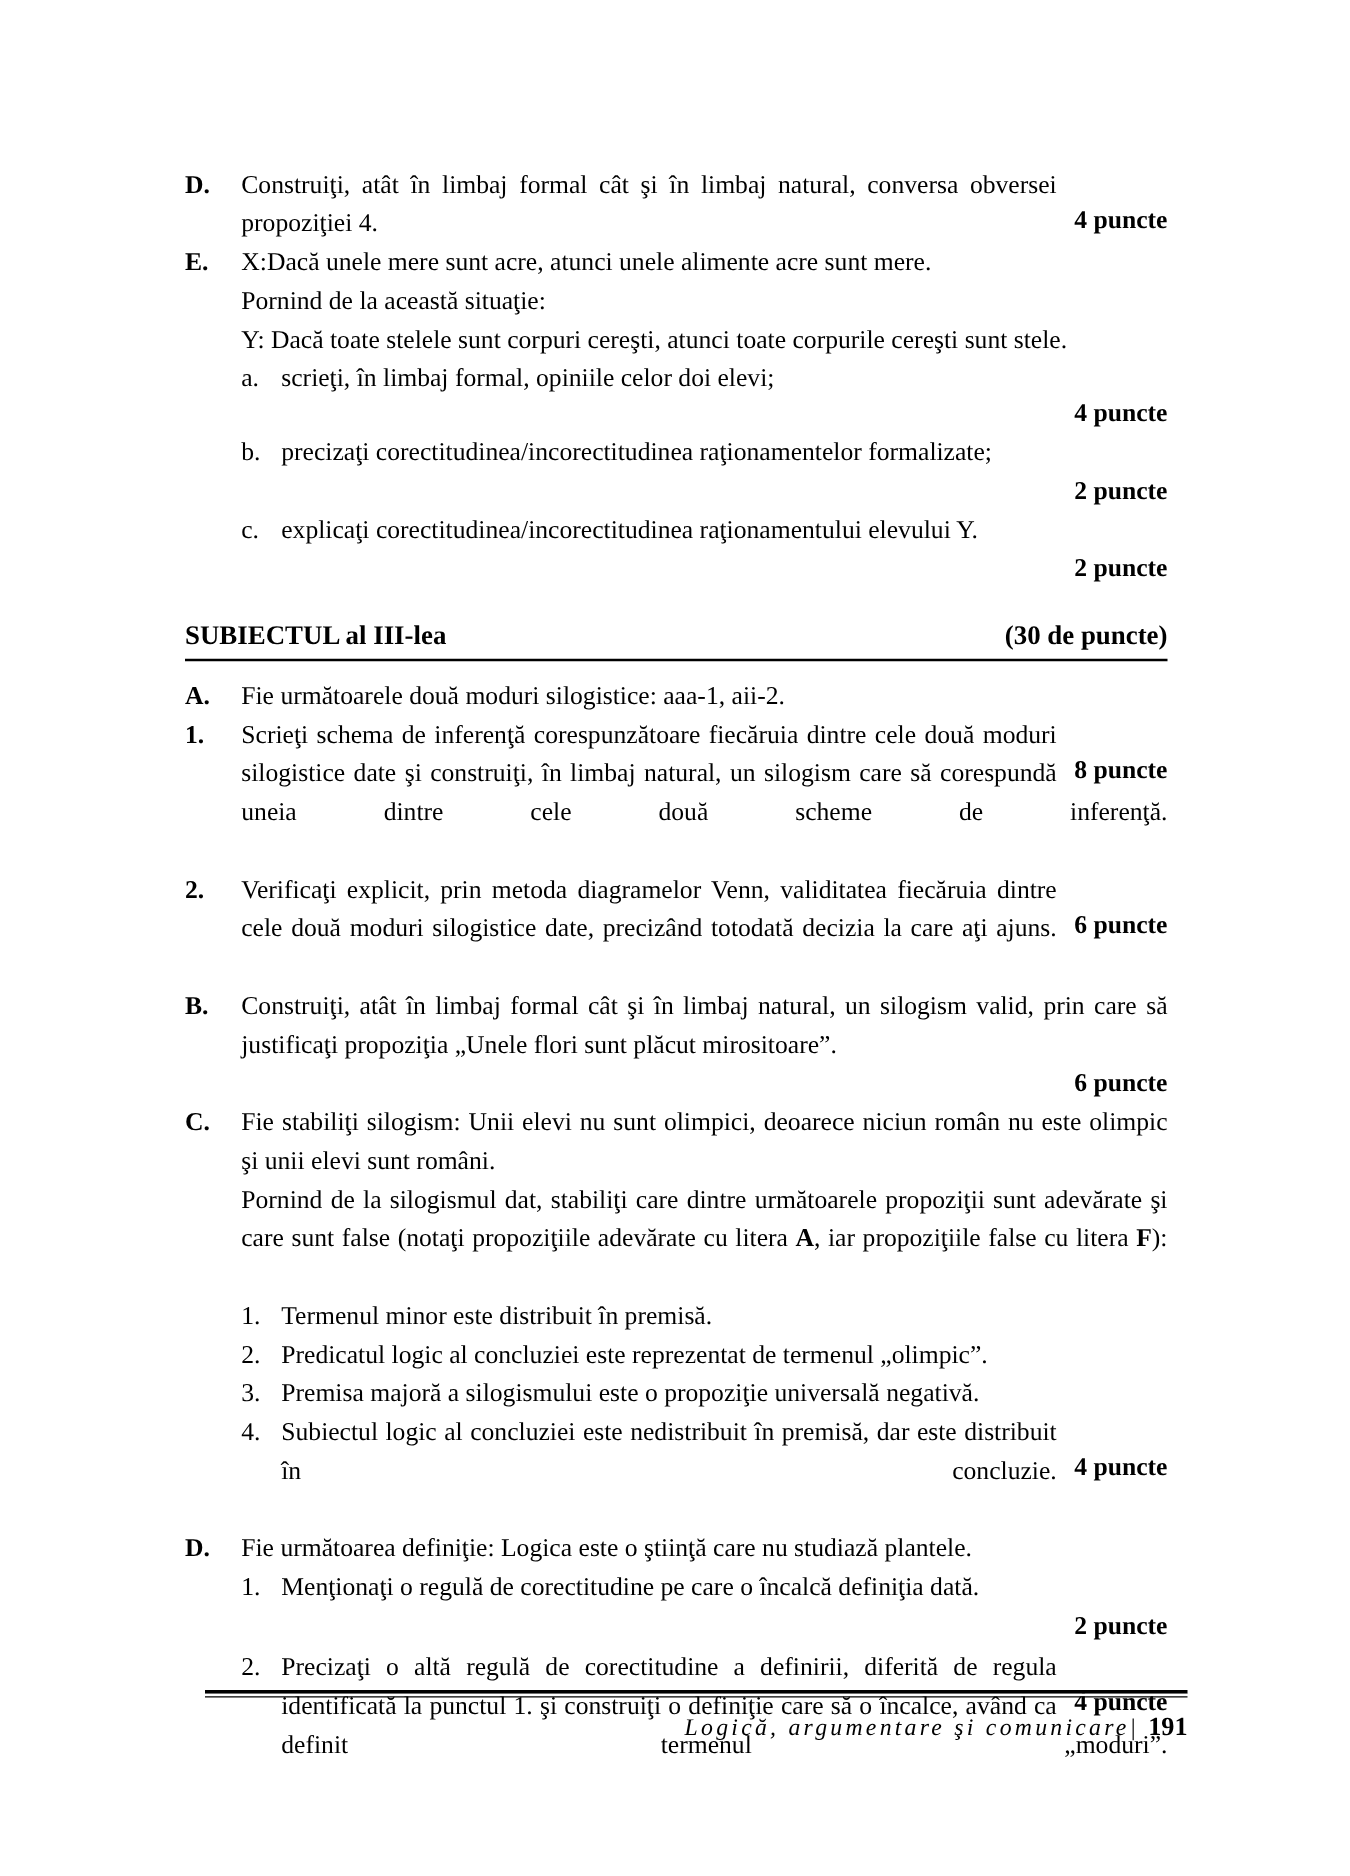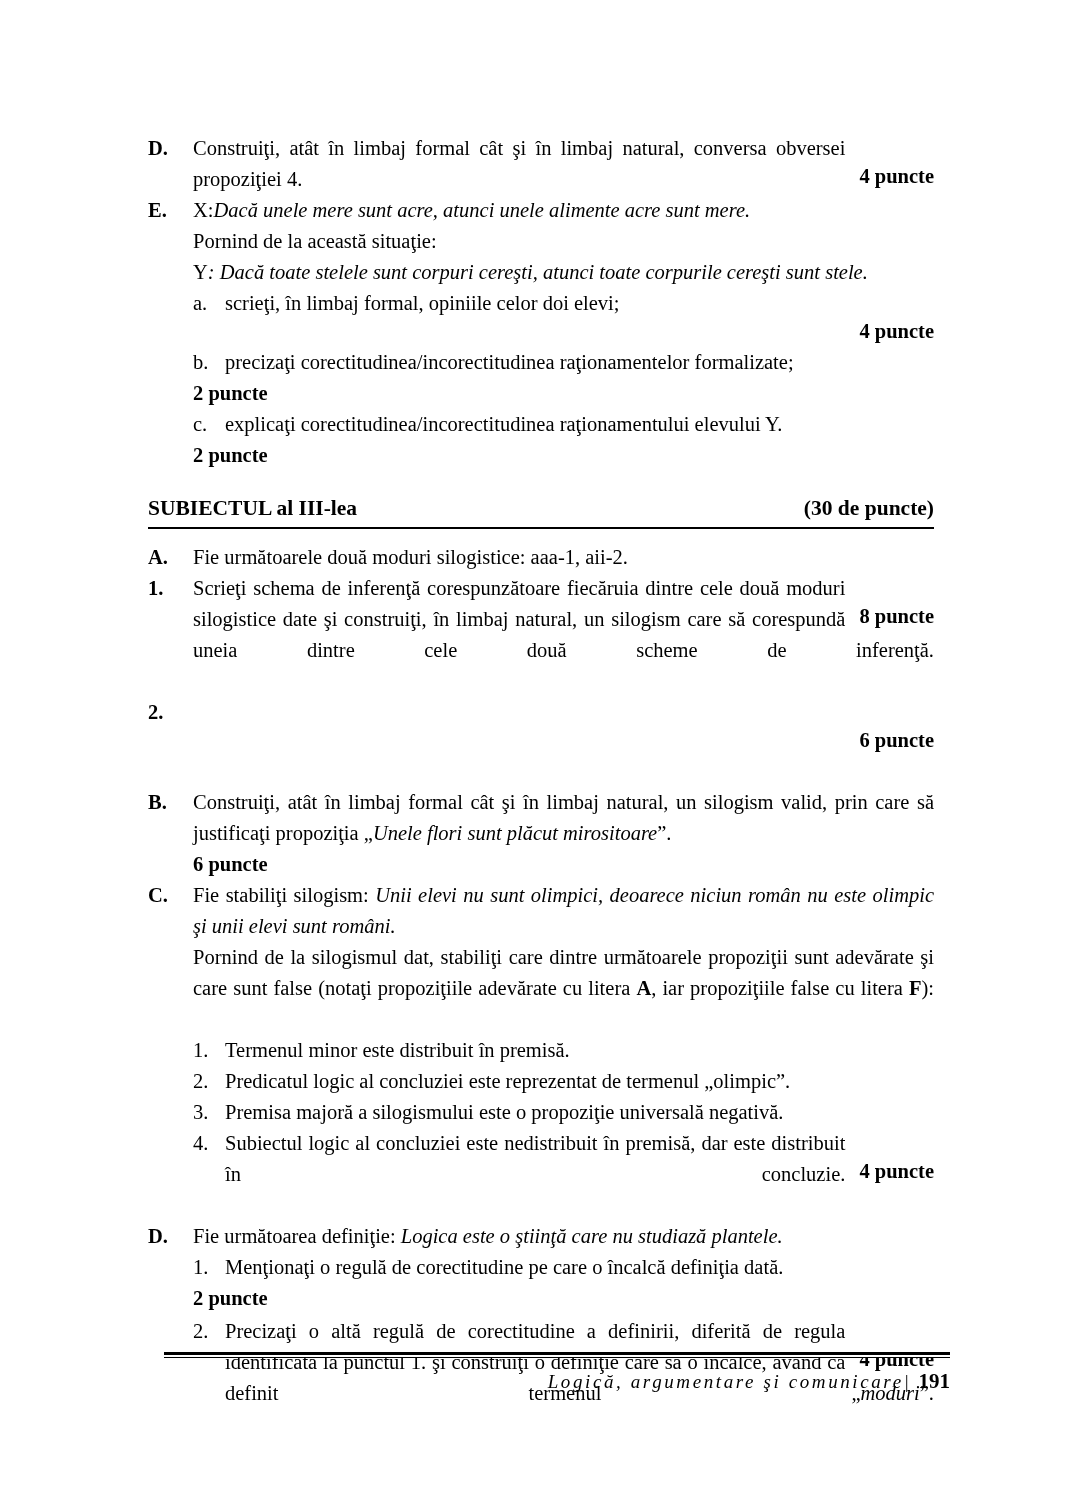--- a/index.html
+++ b/index.html
@@ -75,25 +75,26 @@
   
   .para {
     font-size: 20.5px;
     line-height: 31px;
   }
 
   .just { text-align: justify; text-justify: inter-word; }
   .just-all { text-align: justify; }
   .just-all::after { content: ""; display: inline-block; width: 100%; }
 
-  .ital { font-style: italic; }
+  .ital { }
   .bold { font-weight: bold; }
 
   
   .points {
+    text-align: right;
     font-weight: bold;
     font-size: 20.5px;
     line-height: 31px;
     width: 100%;
   }
   
   .points-inline {
     float: right;
     font-weight: bold;
     margin-left: 14px;
@@ -232,20 +233,21 @@
       <div class="body just-all">
         <span class="points-inline">8 puncte</span>
         <span>Scrieţi schema de inferenţă corespunzătoare fiecăruia dintre cele două moduri silogistice date şi construiţi, în limbaj natural, un silogism care să corespundă uneia dintre cele două scheme de inferenţă.</span>
       </div>
     </div>
 
     <div class="item">
       <div class="marker">2.</div>
       <div class="body just-all">
         <span class="points-inline">6 puncte</span>
+        <span>Verificaţi explicit, prin metoda diagramelor Venn, validitatea fiecăruia dintre cele două moduri silogistice date, precizând totodată decizia la care aţi ajuns.</span>
       </div>
     </div>
 
     <div class="item">
       <div class="marker">B.</div>
       <div class="body just">
         <span>Construiţi, atât în limbaj formal cât şi în limbaj natural, un silogism valid, prin care să justificaţi propoziţia „</span><span class="ital">Unele flori sunt plăcut mirositoare</span><span>”.</span>
         <div class="points">6 puncte</div>
       </div>
     </div>

